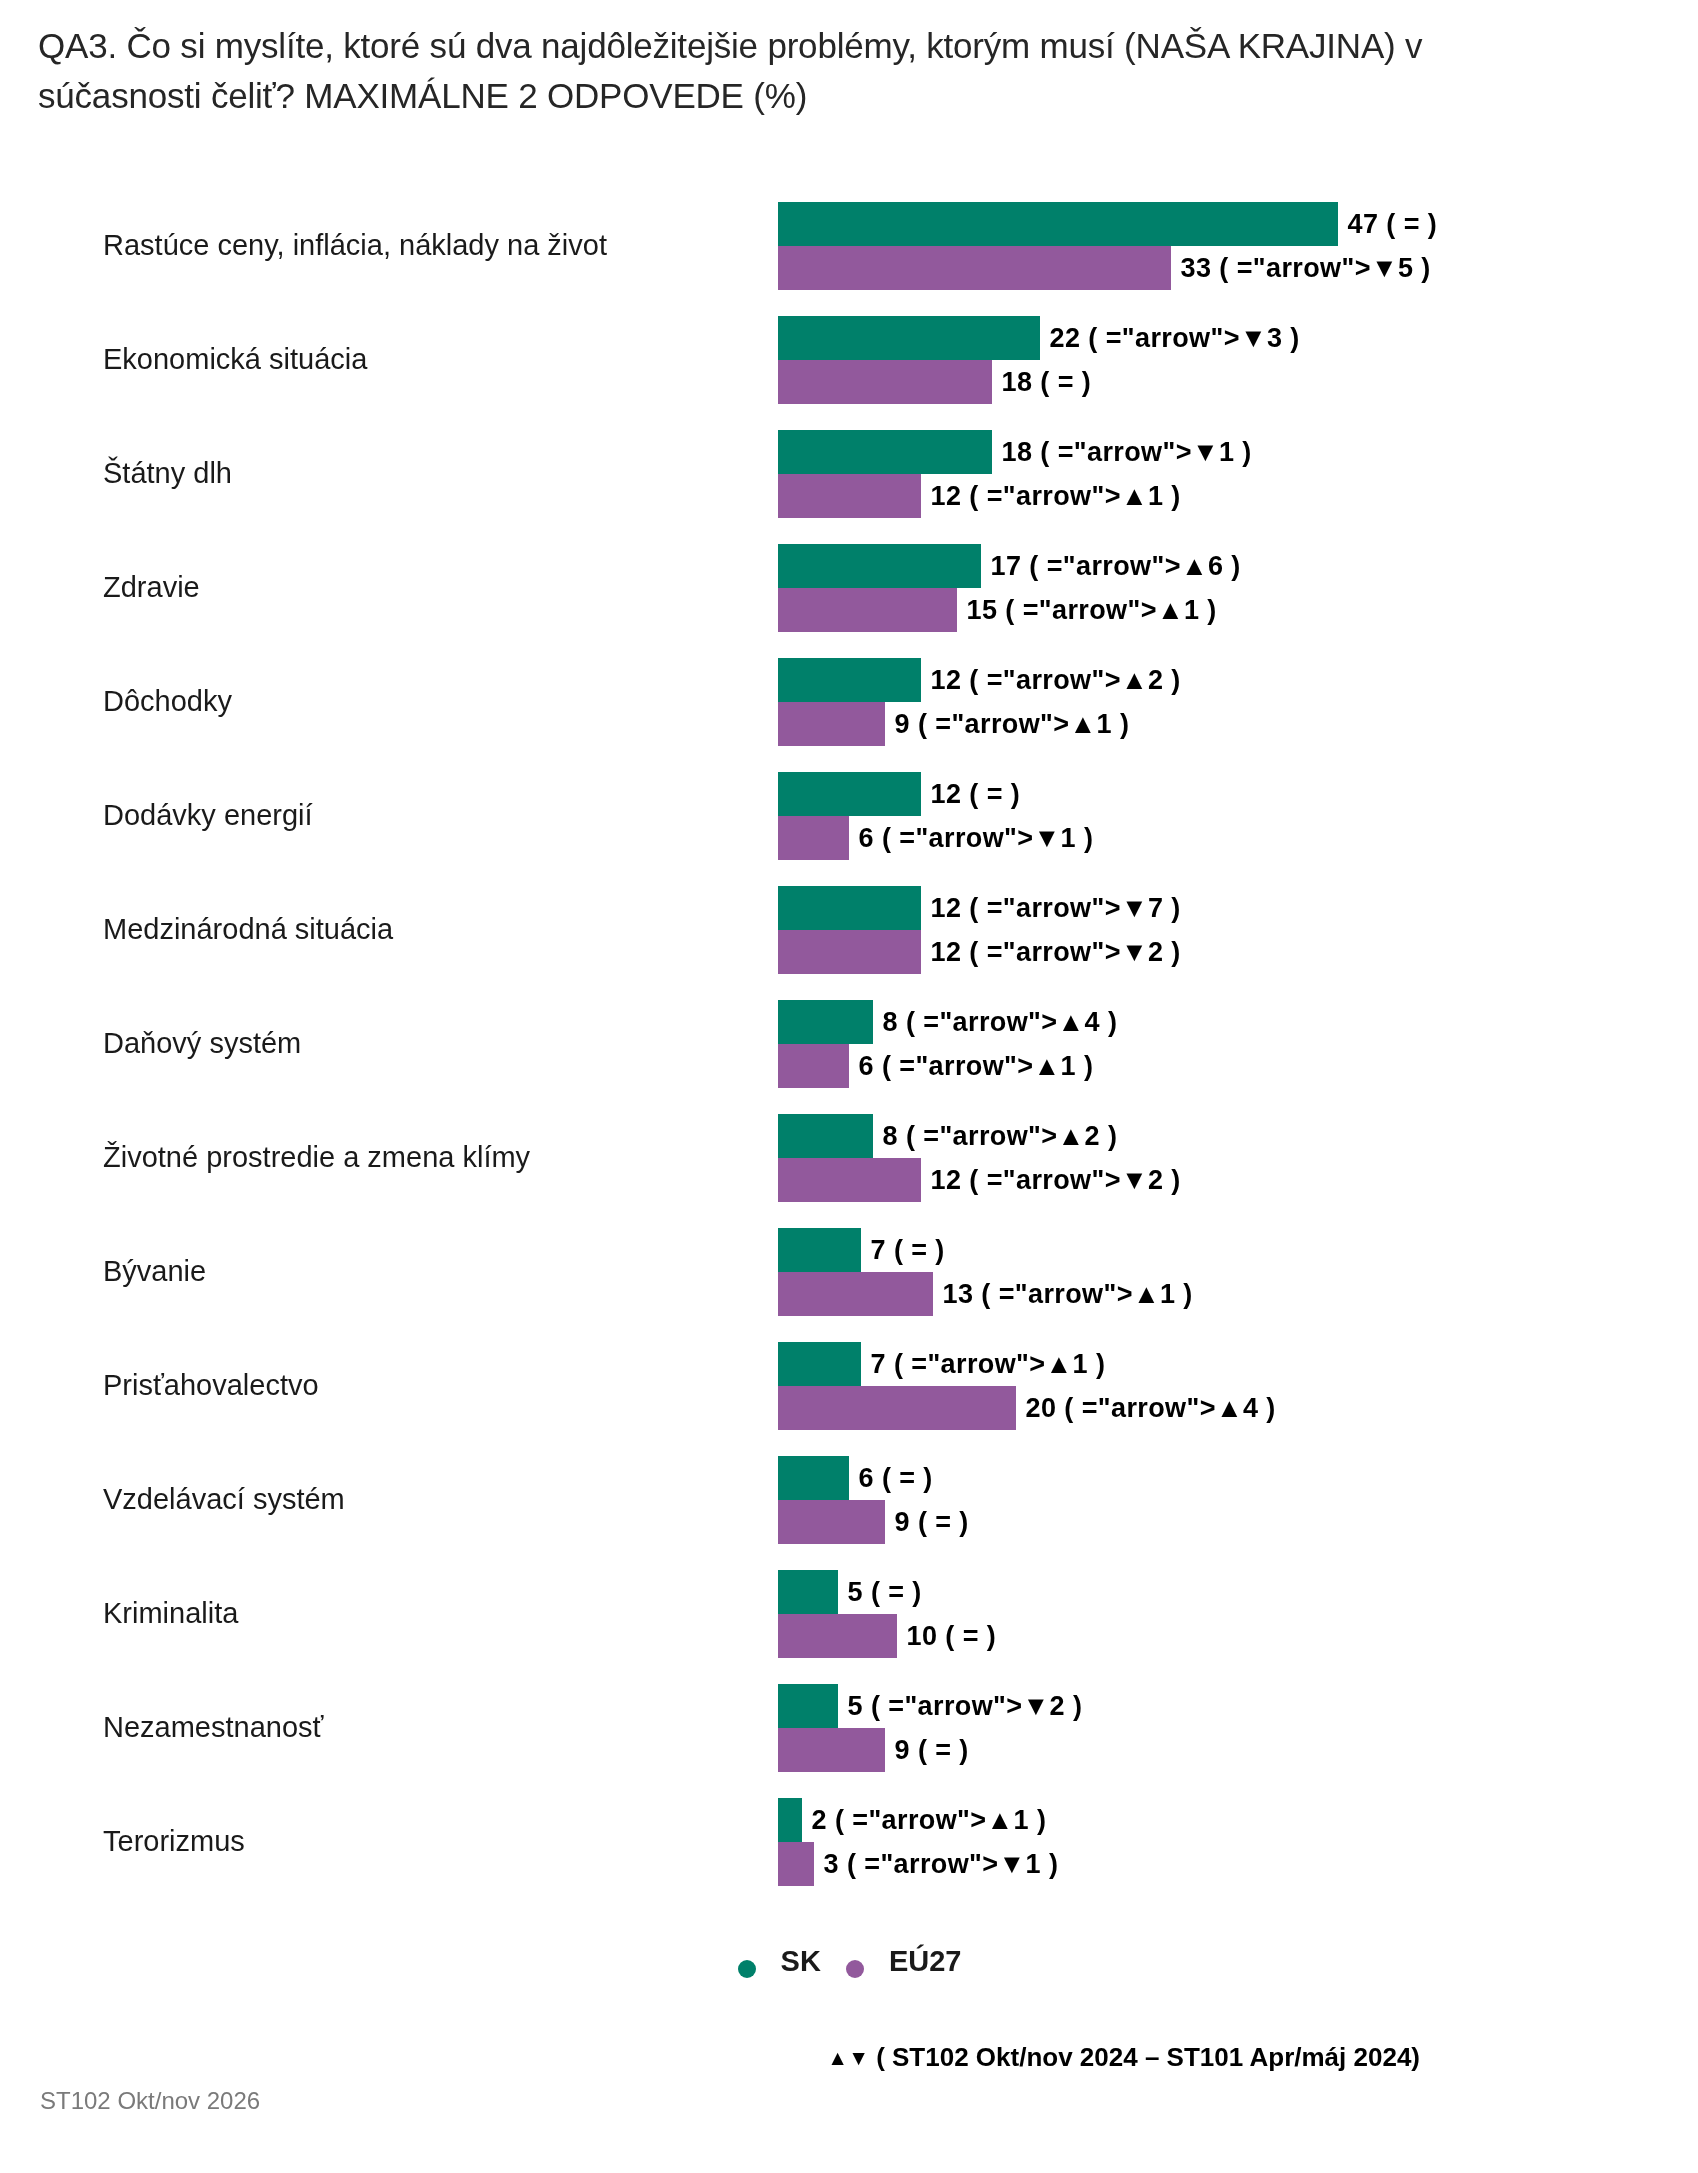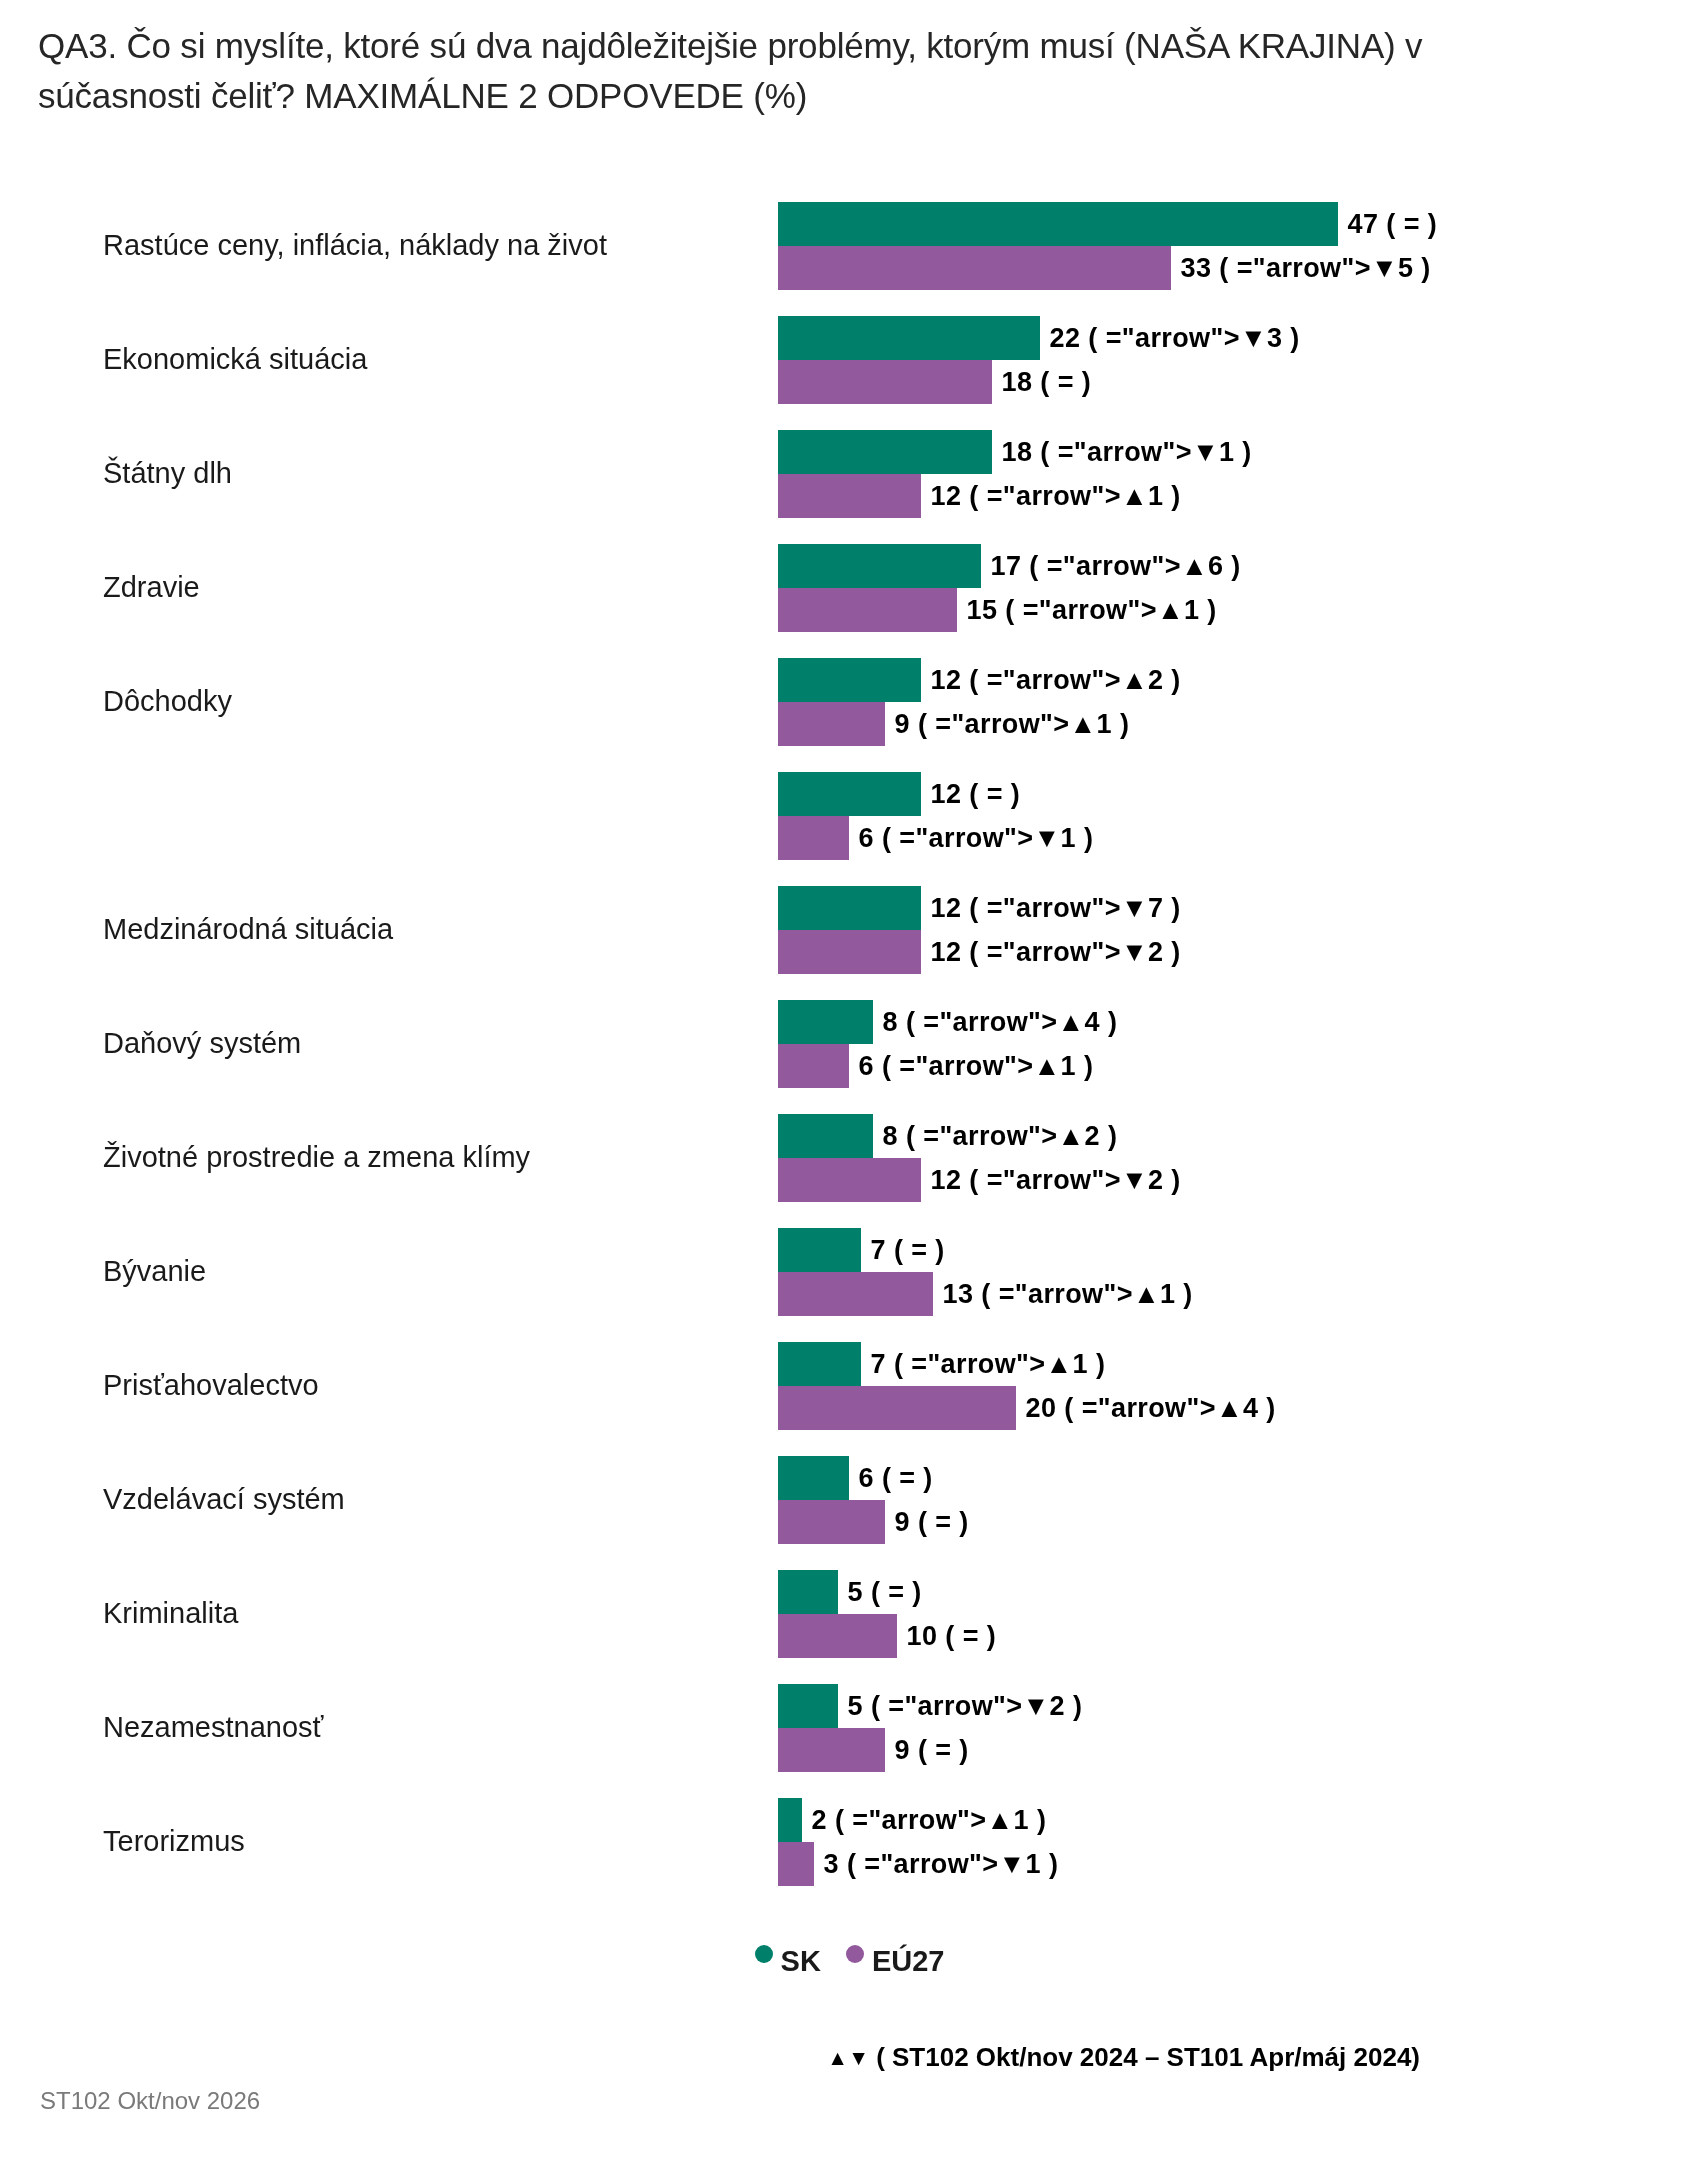--- a/index.html
+++ b/index.html
@@ -87,22 +87,22 @@
     width: 1699px;
     display: flex;
     justify-content: center;
     align-items: center;
     gap: 25px;
     font-size: 29px;
     font-weight: 700;
   }
   .legend-item {
     display: flex;
-    align-items: flex-start;
-    gap: 8px;
+    align-items: flex-end;
+    gap: 25px;
   }
   .legend-dot {
     width: 18px;
     height: 18px;
     border-radius: 50%;
     display: inline-block;
   }
   .legend-dot.sk { background: #00806a; }
   .legend-dot.eu { background: #92599c; }
 
@@ -184,20 +184,21 @@
       <div class="bar-row sk">
         <div class="bar sk" style="width: 143px; background: rgb(0, 128, 106);"></div>
         <div class="bar-value">12 ( <span class<span="" class="eqsign">=</span>"arrow"&gt;▲2 )</div>
       </div>
       <div class="bar-row eu">
         <div class="bar eu" style="width: 107px; background: rgb(146, 89, 156);"></div>
         <div class="bar-value">9 ( <span class<span="" class="eqsign">=</span>"arrow"&gt;▲1 )</div>
       </div>
     </div>
     <div class="cat-group">
+      <div class="cat-label">Dodávky energií</div>
       <div class="bar-row sk">
         <div class="bar sk" style="width: 143px; background: rgb(0, 128, 106);"></div>
         <div class="bar-value">12 ( <span class="eqsign">=</span> )</div>
       </div>
       <div class="bar-row eu">
         <div class="bar eu" style="width: 71px; background: rgb(146, 89, 156);"></div>
         <div class="bar-value">6 ( <span class<span="" class="eqsign">=</span>"arrow"&gt;▼1 )</div>
       </div>
     </div>
     <div class="cat-group">

